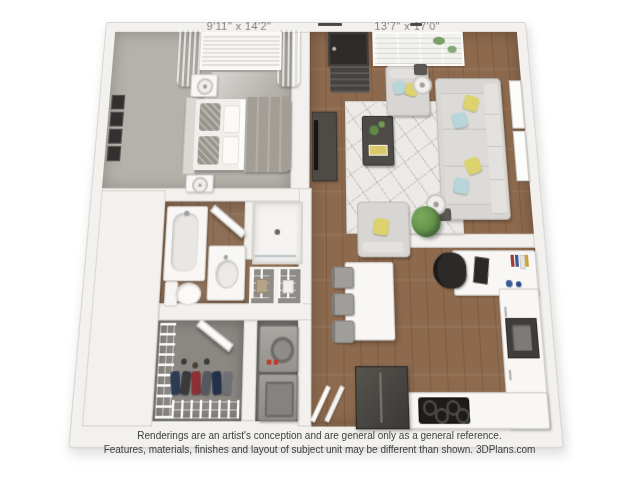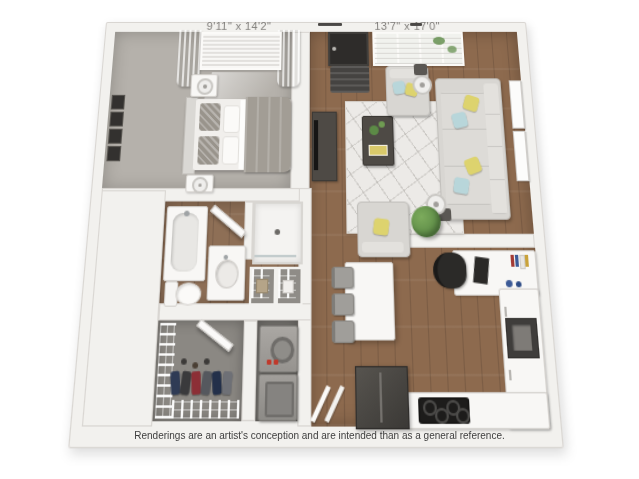--- a/index.html
+++ b/index.html
@@ -235,15 +235,16 @@
       <div class="abs" style="left:6px;top:2px;width:4px;height:30px;background:#fbfaf8;transform:rotate(28deg);box-shadow:1px 1px 1px rgba(0,0,0,.25);"></div>
       <div class="abs" style="left:18px;top:2px;width:4px;height:30px;background:#f3f2ef;transform:rotate(28deg);box-shadow:1px 1px 1px rgba(0,0,0,.25);"></div>
     </div>
     <div class="abs white-furn" style="left:236px;top:222px;width:42px;height:62px;box-shadow:2px 2px 4px rgba(0,0,0,.25);"></div>
     <div class="chair" style="top:226px;"></div>
     <div class="chair" style="top:248px;"></div>
     <div class="chair" style="top:270px;"></div>
   </div>
 
   <div class="footer">
-    <div>Renderings are an artist's conception and are intended than as a general reference.</div>
+    <div>Renderings are an artist's conception and are general only as a general reference.</div>
+    <div>Features, materials, finishes and layout of subject unit may be different than shown. 3DPlans.com</div>
   </div>
 </div>
 
 </body></html>

